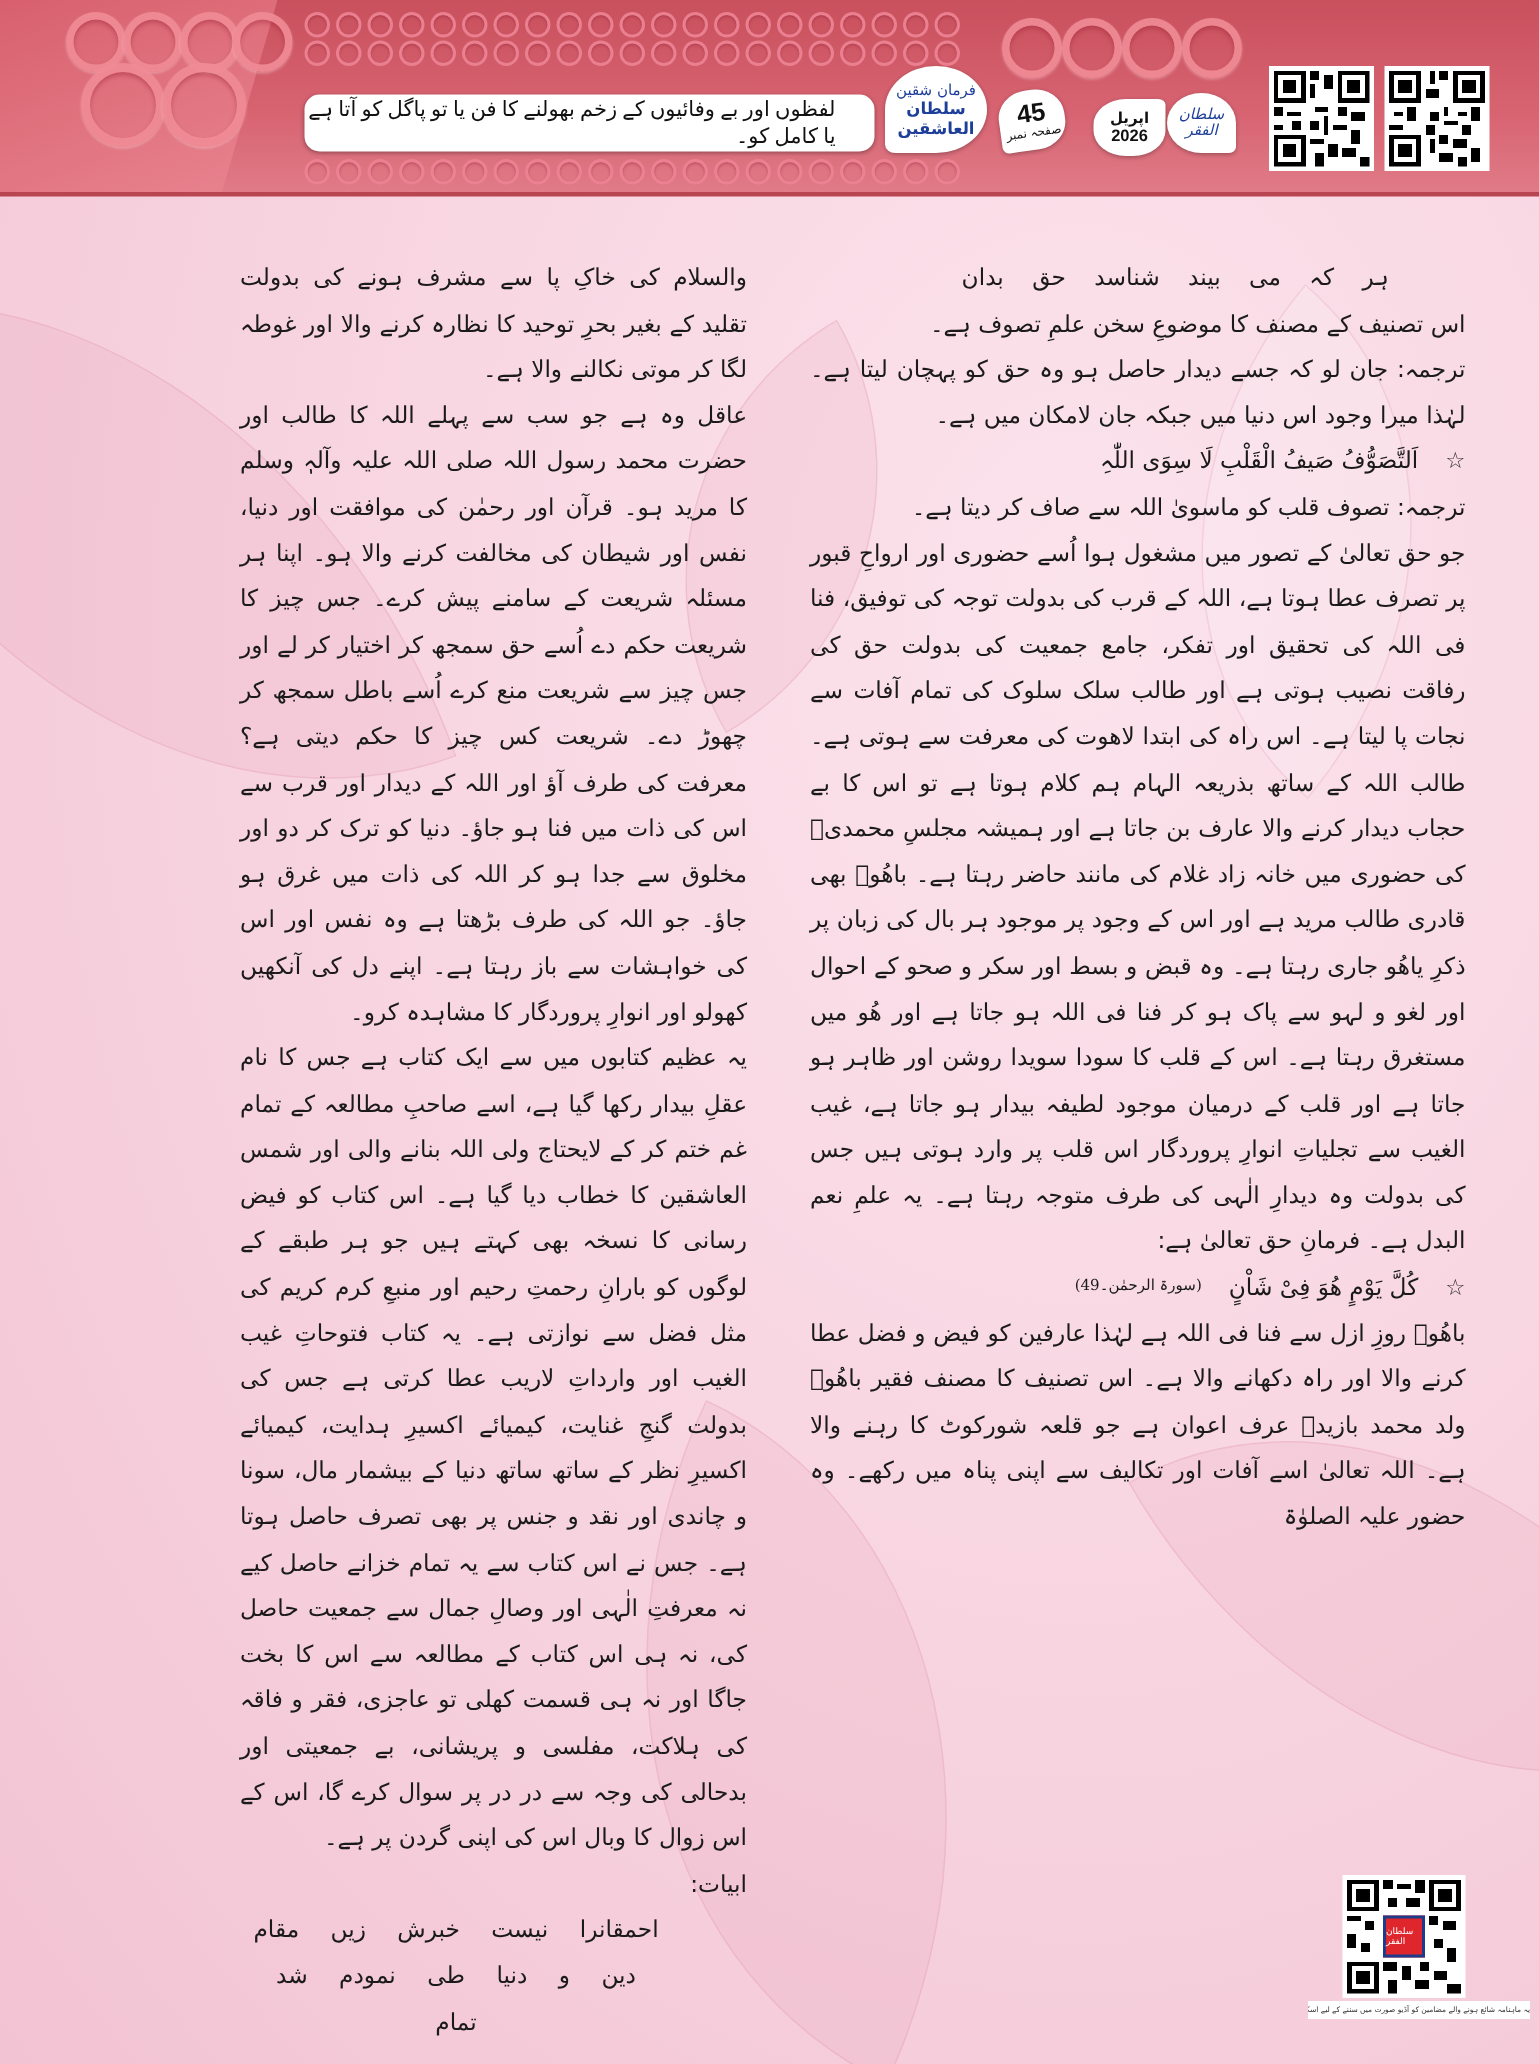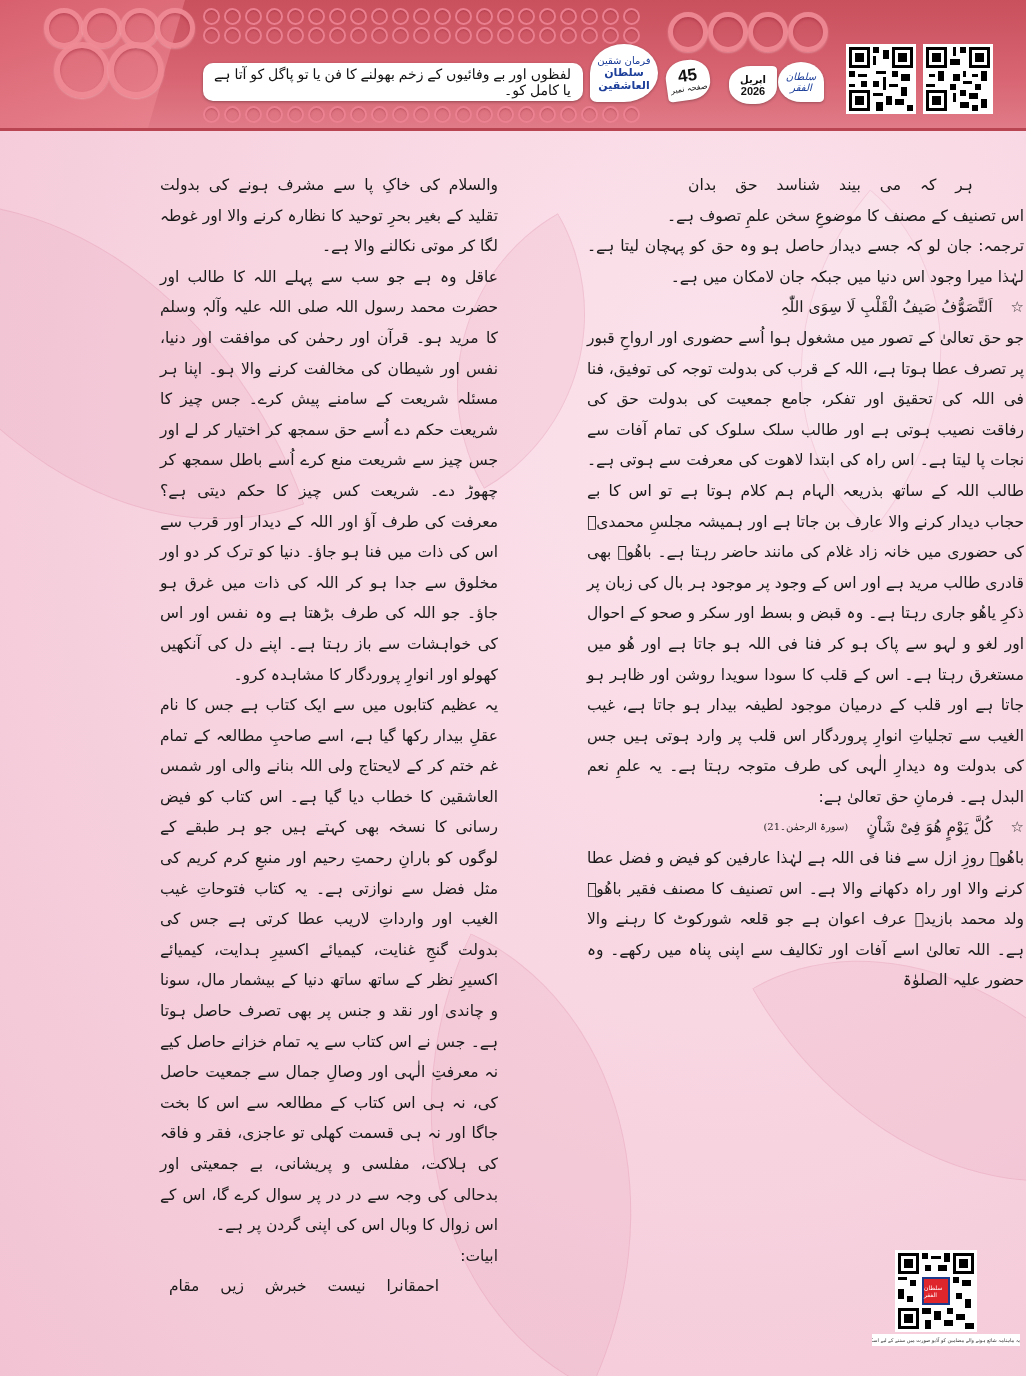--- a/index.html
+++ b/index.html
@@ -31,22 +31,22 @@
   }
   .ring { position:absolute; border-radius:50%; border: 6px solid rgba(240,140,150,0.9); box-shadow: inset 0 2px 3px rgba(150,30,50,0.4), 0 1px 2px rgba(255,255,255,0.3); }
   .ring.big { width:44px; height:44px; }
   .ring.med { width:30px; height:30px; border-width:5px; }
   .dotrow { position:absolute; display:flex; gap:4px; }
   .dotrow span { width:13px; height:13px; border-radius:50%; border:2px solid rgba(235,130,145,0.95); box-shadow: inset 0 1px 2px rgba(140,30,50,0.4); }
 
   .quote-box {
     position:absolute; left:203px; top:63px; width:380px; height:38px;
     background:#fff; border-radius:10px; box-shadow:0 1px 3px rgba(0,0,0,0.35);
-    display:flex; align-items:center; justify-content:flex-end; padding-right:12px; box-sizing:border-box;
-    direction:rtl; font-family:Liberation Sans, sans-serif; font-size:14px; color:#111;
+    display:flex; align-items:center; justify-content:flex-end; padding-right:26px; box-sizing:border-box;
+    direction:rtl; font-family:Liberation Serif, serif; font-size:14px; color:#111;
   }
   .bubble {
     position:absolute; background:#fff; display:flex; flex-direction:column; align-items:center; justify-content:center;
     box-shadow: 0 1px 3px rgba(0,0,0,0.3); text-align:center; direction:rtl;
   }
   .bubble.farman { left:590px; top:44px; width:68px; height:58px; border-radius:50% 50% 50% 10%; }
   .bubble.farman .t1 { font-size:10px; color:#1d3f9a; }
   .bubble.farman .t2 { font-size:11px; color:#1d3f9a; font-weight:bold; }
   .bubble.page { left:666px; top:60px; width:44px; height:40px; border-radius:45% 45% 45% 10%; transform:rotate(-8deg); }
   .bubble.page .num { font-family:"Liberation Sans", sans-serif; font-weight:bold; font-size:17px; line-height:16px; color:#111; }
@@ -63,21 +63,21 @@
   .qr.h2 { left:923px; top:44px; width:70px; height:70px; }
   .qr.foot { left:895px; top:1250px; width:82px; height:82px; }
   .qr .badge { position:absolute; left:27px; top:27px; width:28px; height:28px; background:#e0262d; border:2px solid #1e3a8a; box-sizing:border-box; color:#fff; font-size:6px; display:flex; align-items:center; justify-content:center; }
   .qr-caption { position:absolute; left:872px; top:1334px; width:148px; height:12px; background:#fff; font-size:5px; color:#333; direction:rtl; text-align:center; line-height:12px; overflow:hidden; white-space:nowrap; }
 
   
   .col {
     position:absolute; top:170px; direction:rtl; text-align:justify; text-align-last:right;
     font-family:"DejaVu Sans", sans-serif; font-size:15.5px; line-height:30.6px; color:#1a1a1a;
   }
-  .col.right { left:540px; width:437px;margin-left:47px; }
+  .col.right { left:540px; width:437px; }
   .col.left { left:160px; width:338px; }
   .col p { margin:0; }
   .verse { text-align:center; text-align-last:center; word-spacing:14px; }
   .verse.r { padding-left:50px; }
   .arabic { display:flex; align-items:center; gap:18px; justify-content:flex-start; font-family:"DejaVu Serif", serif; }
   .star { color:#333; font-size:15px; }
   .ref { font-size:10px; }
   .heading { margin-top:8px; }
   .center-verse { text-align:center; text-align-last:center; word-spacing:16px; padding-right:50px; }
 </style>
@@ -225,35 +225,37 @@
 </header>
 
 <section class="col right">
   <p class="verse r">ہر کہ می بیند شناسد حق بدان</p>
   <p>اس تصنیف کے مصنف کا موضوعِ سخن علمِ تصوف ہے۔</p>
   <p>ترجمہ: جان لو کہ جسے دیدار حاصل ہو وہ حق کو پہچان لیتا ہے۔ لہٰذا میرا وجود اس دنیا میں جبکہ جان لامکان میں ہے۔</p>
   <div class="arabic">
     <span class="star">☆</span>
     <span>اَلتَّصَوُّفُ صَیفُ الْقَلْبِ لَا سِوَی اللّٰہِ</span>
   </div>
+  <p>ترجمہ: تصوف قلب کو ماسویٰ اللہ سے صاف کر دیتا ہے۔</p>
   <p>جو حق تعالیٰ کے تصور میں مشغول ہوا اُسے حضوری اور ارواحِ قبور پر تصرف عطا ہوتا ہے، اللہ کے قرب کی بدولت توجہ کی توفیق، فنا فی اللہ کی تحقیق اور تفکر، جامع جمعیت کی بدولت حق کی رفاقت نصیب ہوتی ہے اور طالب سلک سلوک کی تمام آفات سے نجات پا لیتا ہے۔ اس راہ کی ابتدا لاھوت کی معرفت سے ہوتی ہے۔ طالب اللہ کے ساتھ بذریعہ الہام ہم کلام ہوتا ہے تو اس کا بے حجاب دیدار کرنے والا عارف بن جاتا ہے اور ہمیشہ مجلسِ محمدیؐ کی حضوری میں خانہ زاد غلام کی مانند حاضر رہتا ہے۔ باھُوؒ بھی قادری طالب مرید ہے اور اس کے وجود پر موجود ہر بال کی زبان پر ذکرِ یاھُو جاری رہتا ہے۔ وہ قبض و بسط اور سکر و صحو کے احوال اور لغو و لہو سے پاک ہو کر فنا فی اللہ ہو جاتا ہے اور ھُو میں مستغرق رہتا ہے۔ اس کے قلب کا سودا سویدا روشن اور ظاہر ہو جاتا ہے اور قلب کے درمیان موجود لطیفہ بیدار ہو جاتا ہے، غیب الغیب سے تجلیاتِ انوارِ پروردگار اس قلب پر وارد ہوتی ہیں جس کی بدولت وہ دیدارِ الٰہی کی طرف متوجہ رہتا ہے۔ یہ علمِ نعم البدل ہے۔ فرمانِ حق تعالیٰ ہے:</p>
   <div class="arabic">
     <span class="star">☆</span>
     <span>کُلَّ یَوْمٍ ھُوَ فِیْ شَاْنٍ</span>
-    <span class="ref">(سورۃ الرحمٰن۔21)</span>
+    <span class="ref">(سورۃ الرحمٰن۔49)</span>
   </div>
   <p>باھُوؒ روزِ ازل سے فنا فی اللہ ہے لہٰذا عارفین کو فیض و فضل عطا کرنے والا اور راہ دکھانے والا ہے۔ اس تصنیف کا مصنف فقیر باھُوؒ ولد محمد بازیدؒ عرف اعوان ہے جو قلعہ شورکوٹ کا رہنے والا ہے۔ اللہ تعالیٰ اسے آفات اور تکالیف سے اپنی پناہ میں رکھے۔ وہ حضور علیہ الصلوٰۃ</p>
 </section>
 
 <section class="col left">
   <p>والسلام کی خاکِ پا سے مشرف ہونے کی بدولت تقلید کے بغیر بحرِ توحید کا نظارہ کرنے والا اور غوطہ لگا کر موتی نکالنے والا ہے۔</p>
   <p>عاقل وہ ہے جو سب سے پہلے اللہ کا طالب اور حضرت محمد رسول اللہ صلی اللہ علیہ وآلہٖ وسلم کا مرید ہو۔ قرآن اور رحمٰن کی موافقت اور دنیا، نفس اور شیطان کی مخالفت کرنے والا ہو۔ اپنا ہر مسئلہ شریعت کے سامنے پیش کرے۔ جس چیز کا شریعت حکم دے اُسے حق سمجھ کر اختیار کر لے اور جس چیز سے شریعت منع کرے اُسے باطل سمجھ کر چھوڑ دے۔ شریعت کس چیز کا حکم دیتی ہے؟ معرفت کی طرف آؤ اور اللہ کے دیدار اور قرب سے اس کی ذات میں فنا ہو جاؤ۔ دنیا کو ترک کر دو اور مخلوق سے جدا ہو کر اللہ کی ذات میں غرق ہو جاؤ۔ جو اللہ کی طرف بڑھتا ہے وہ نفس اور اس کی خواہشات سے باز رہتا ہے۔ اپنے دل کی آنکھیں کھولو اور انوارِ پروردگار کا مشاہدہ کرو۔</p>
   <p>یہ عظیم کتابوں میں سے ایک کتاب ہے جس کا نام عقلِ بیدار رکھا گیا ہے، اسے صاحبِ مطالعہ کے تمام غم ختم کر کے لایحتاج ولی اللہ بنانے والی اور شمس العاشقین کا خطاب دیا گیا ہے۔ اس کتاب کو فیض رسانی کا نسخہ بھی کہتے ہیں جو ہر طبقے کے لوگوں کو بارانِ رحمتِ رحیم اور منبعِ کرم کریم کی مثل فضل سے نوازتی ہے۔ یہ کتاب فتوحاتِ غیب الغیب اور وارداتِ لاریب عطا کرتی ہے جس کی بدولت گنجِ غنایت، کیمیائے اکسیرِ ہدایت، کیمیائے اکسیرِ نظر کے ساتھ ساتھ دنیا کے بیشمار مال، سونا و چاندی اور نقد و جنس پر بھی تصرف حاصل ہوتا ہے۔ جس نے اس کتاب سے یہ تمام خزانے حاصل کیے نہ معرفتِ الٰہی اور وصالِ جمال سے جمعیت حاصل کی، نہ ہی اس کتاب کے مطالعہ سے اس کا بخت جاگا اور نہ ہی قسمت کھلی تو عاجزی، فقر و فاقہ کی ہلاکت، مفلسی و پریشانی، بے جمعیتی اور بدحالی کی وجہ سے در در پر سوال کرے گا، اس کے اس زوال کا وبال اس کی اپنی گردن پر ہے۔</p>
   <p class="heading">ابیات:</p>
   <p class="center-verse">احمقانرا نیست خبرش زیں مقام</p>
+  <p class="center-verse">دین و دنیا طی نمودم شد تمام</p>
 </section>
 
 <div class="qr foot">
   <svg viewBox="0 0 25 25" shape-rendering="crispEdges">
     <rect x="0" y="0" width="7" height="7" fill="#000"></rect>
       <rect x="1" y="1" width="5" height="5" fill="#fff"></rect>
       <rect x="2" y="2" width="3" height="3" fill="#000"></rect>
     <rect x="18" y="0" width="7" height="7" fill="#000"></rect>
       <rect x="19" y="1" width="5" height="5" fill="#fff"></rect>
       <rect x="20" y="2" width="3" height="3" fill="#000"></rect>

